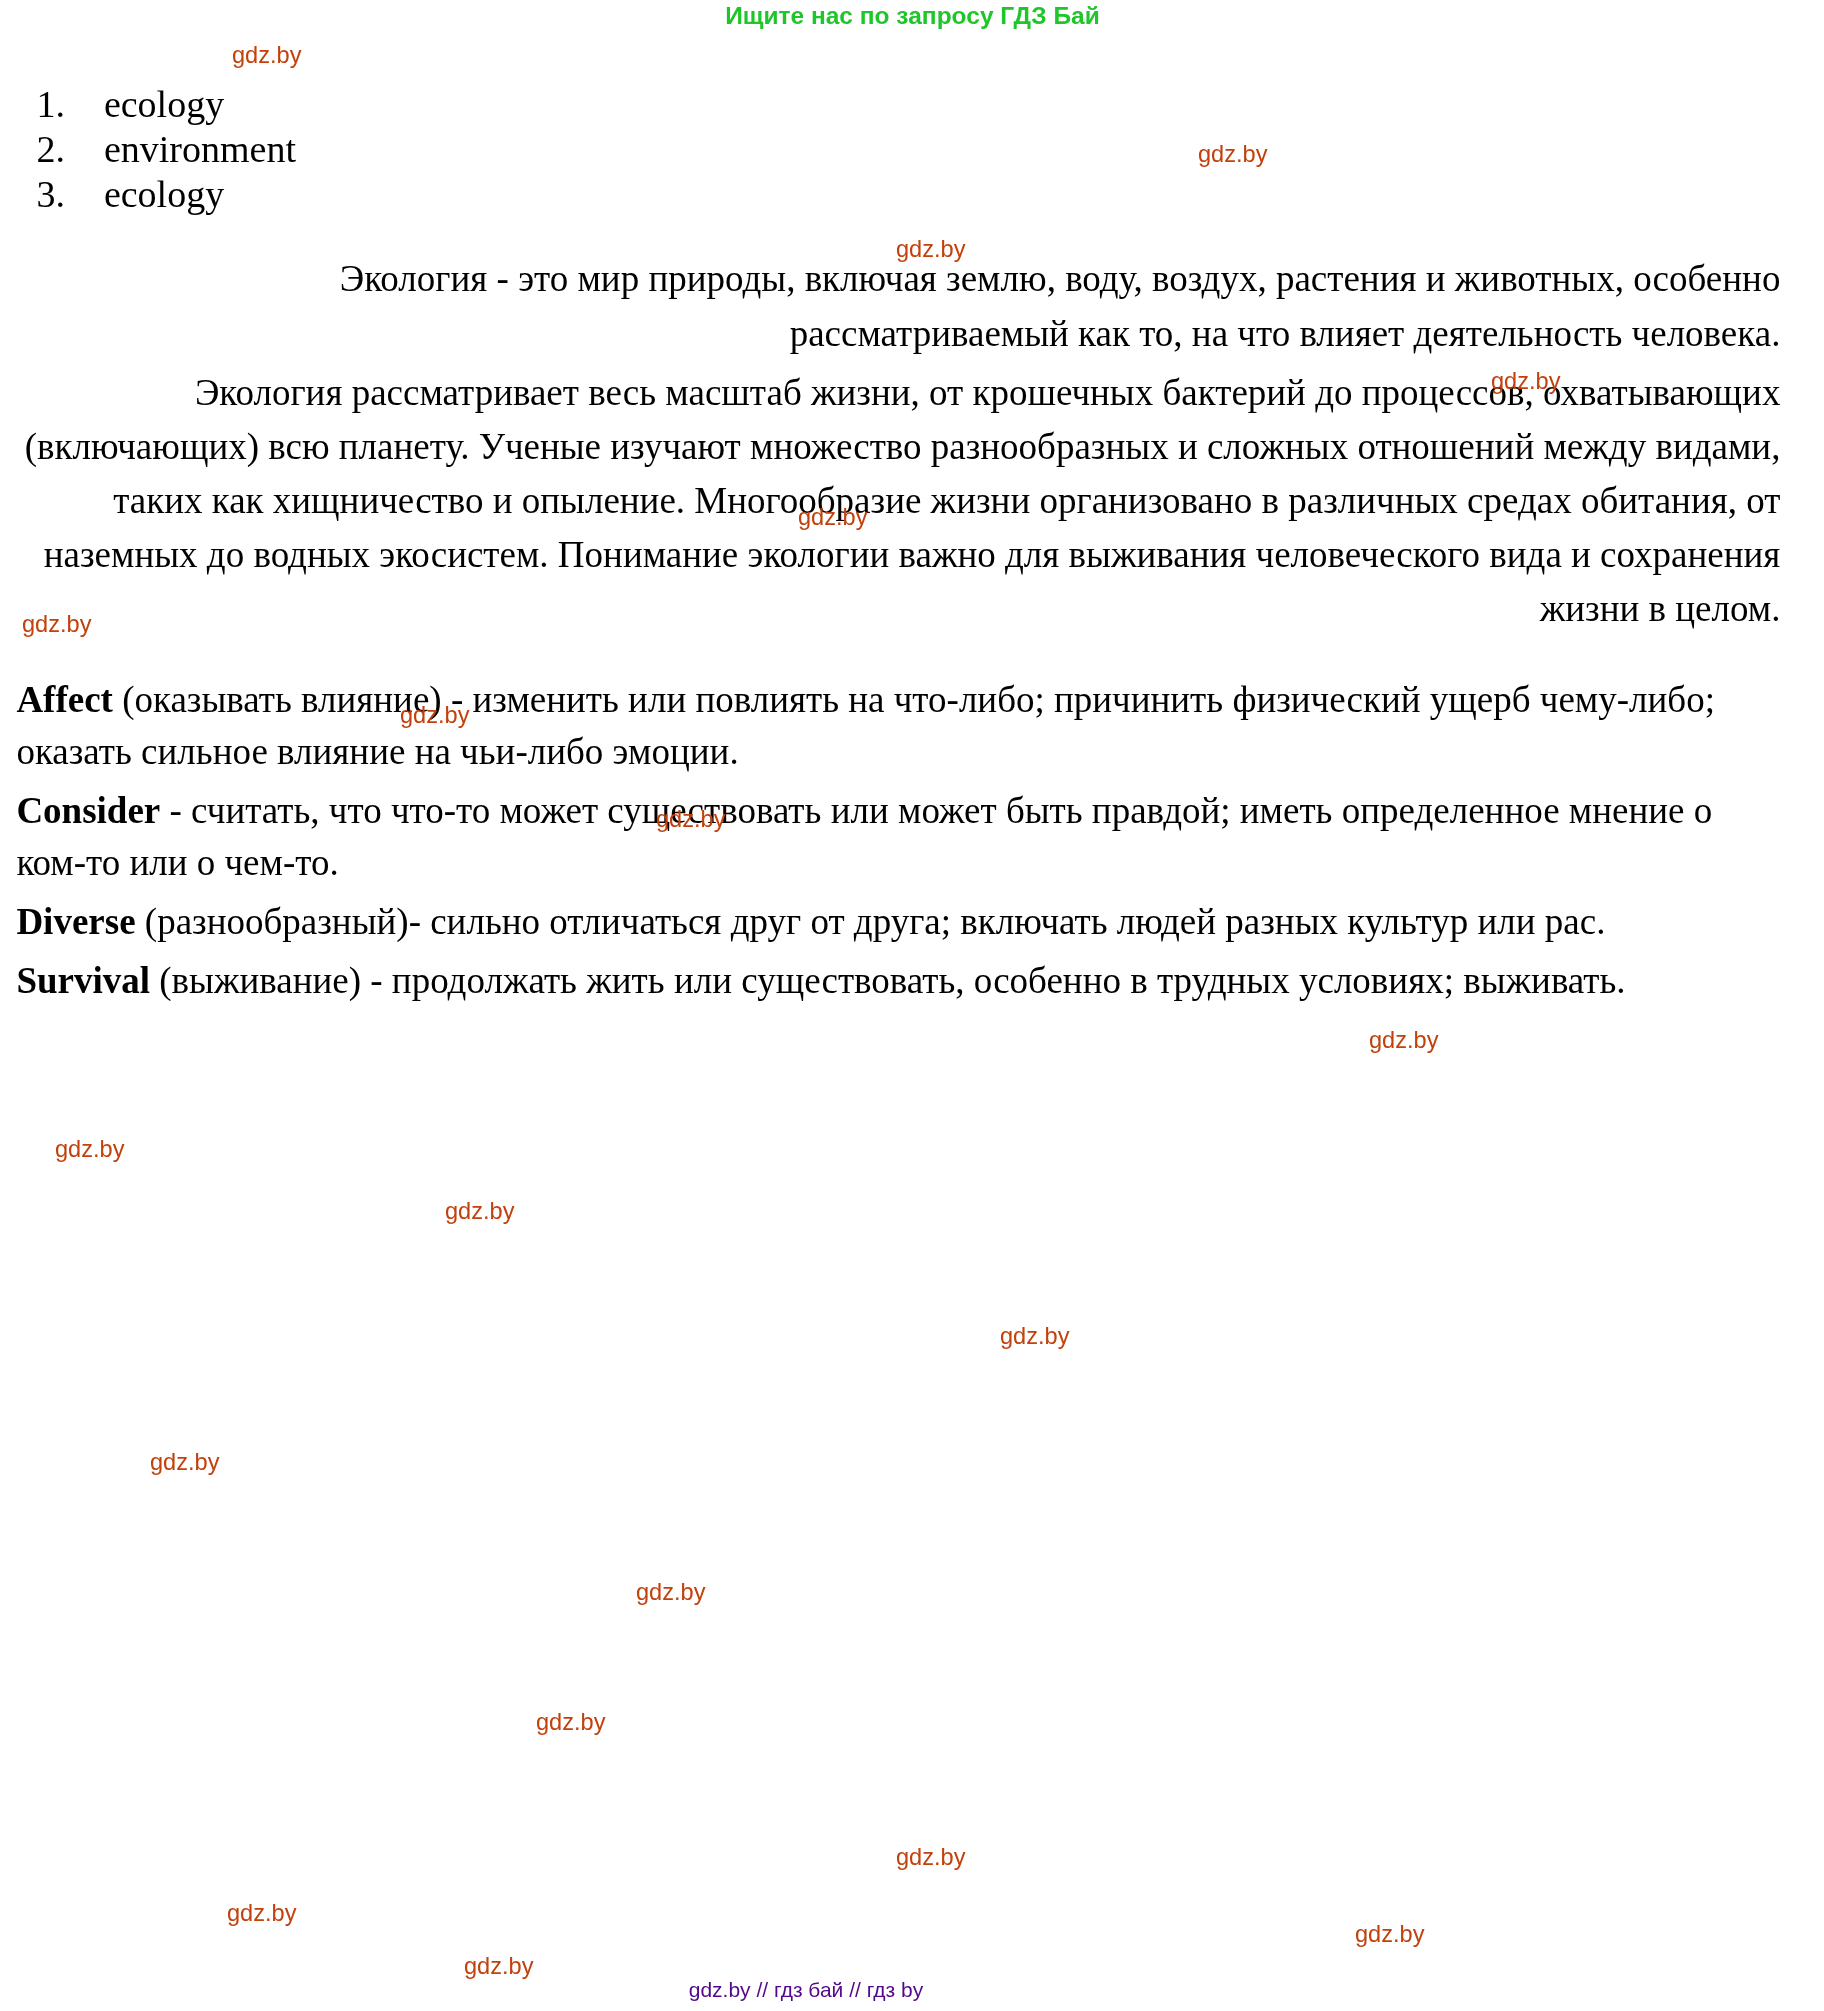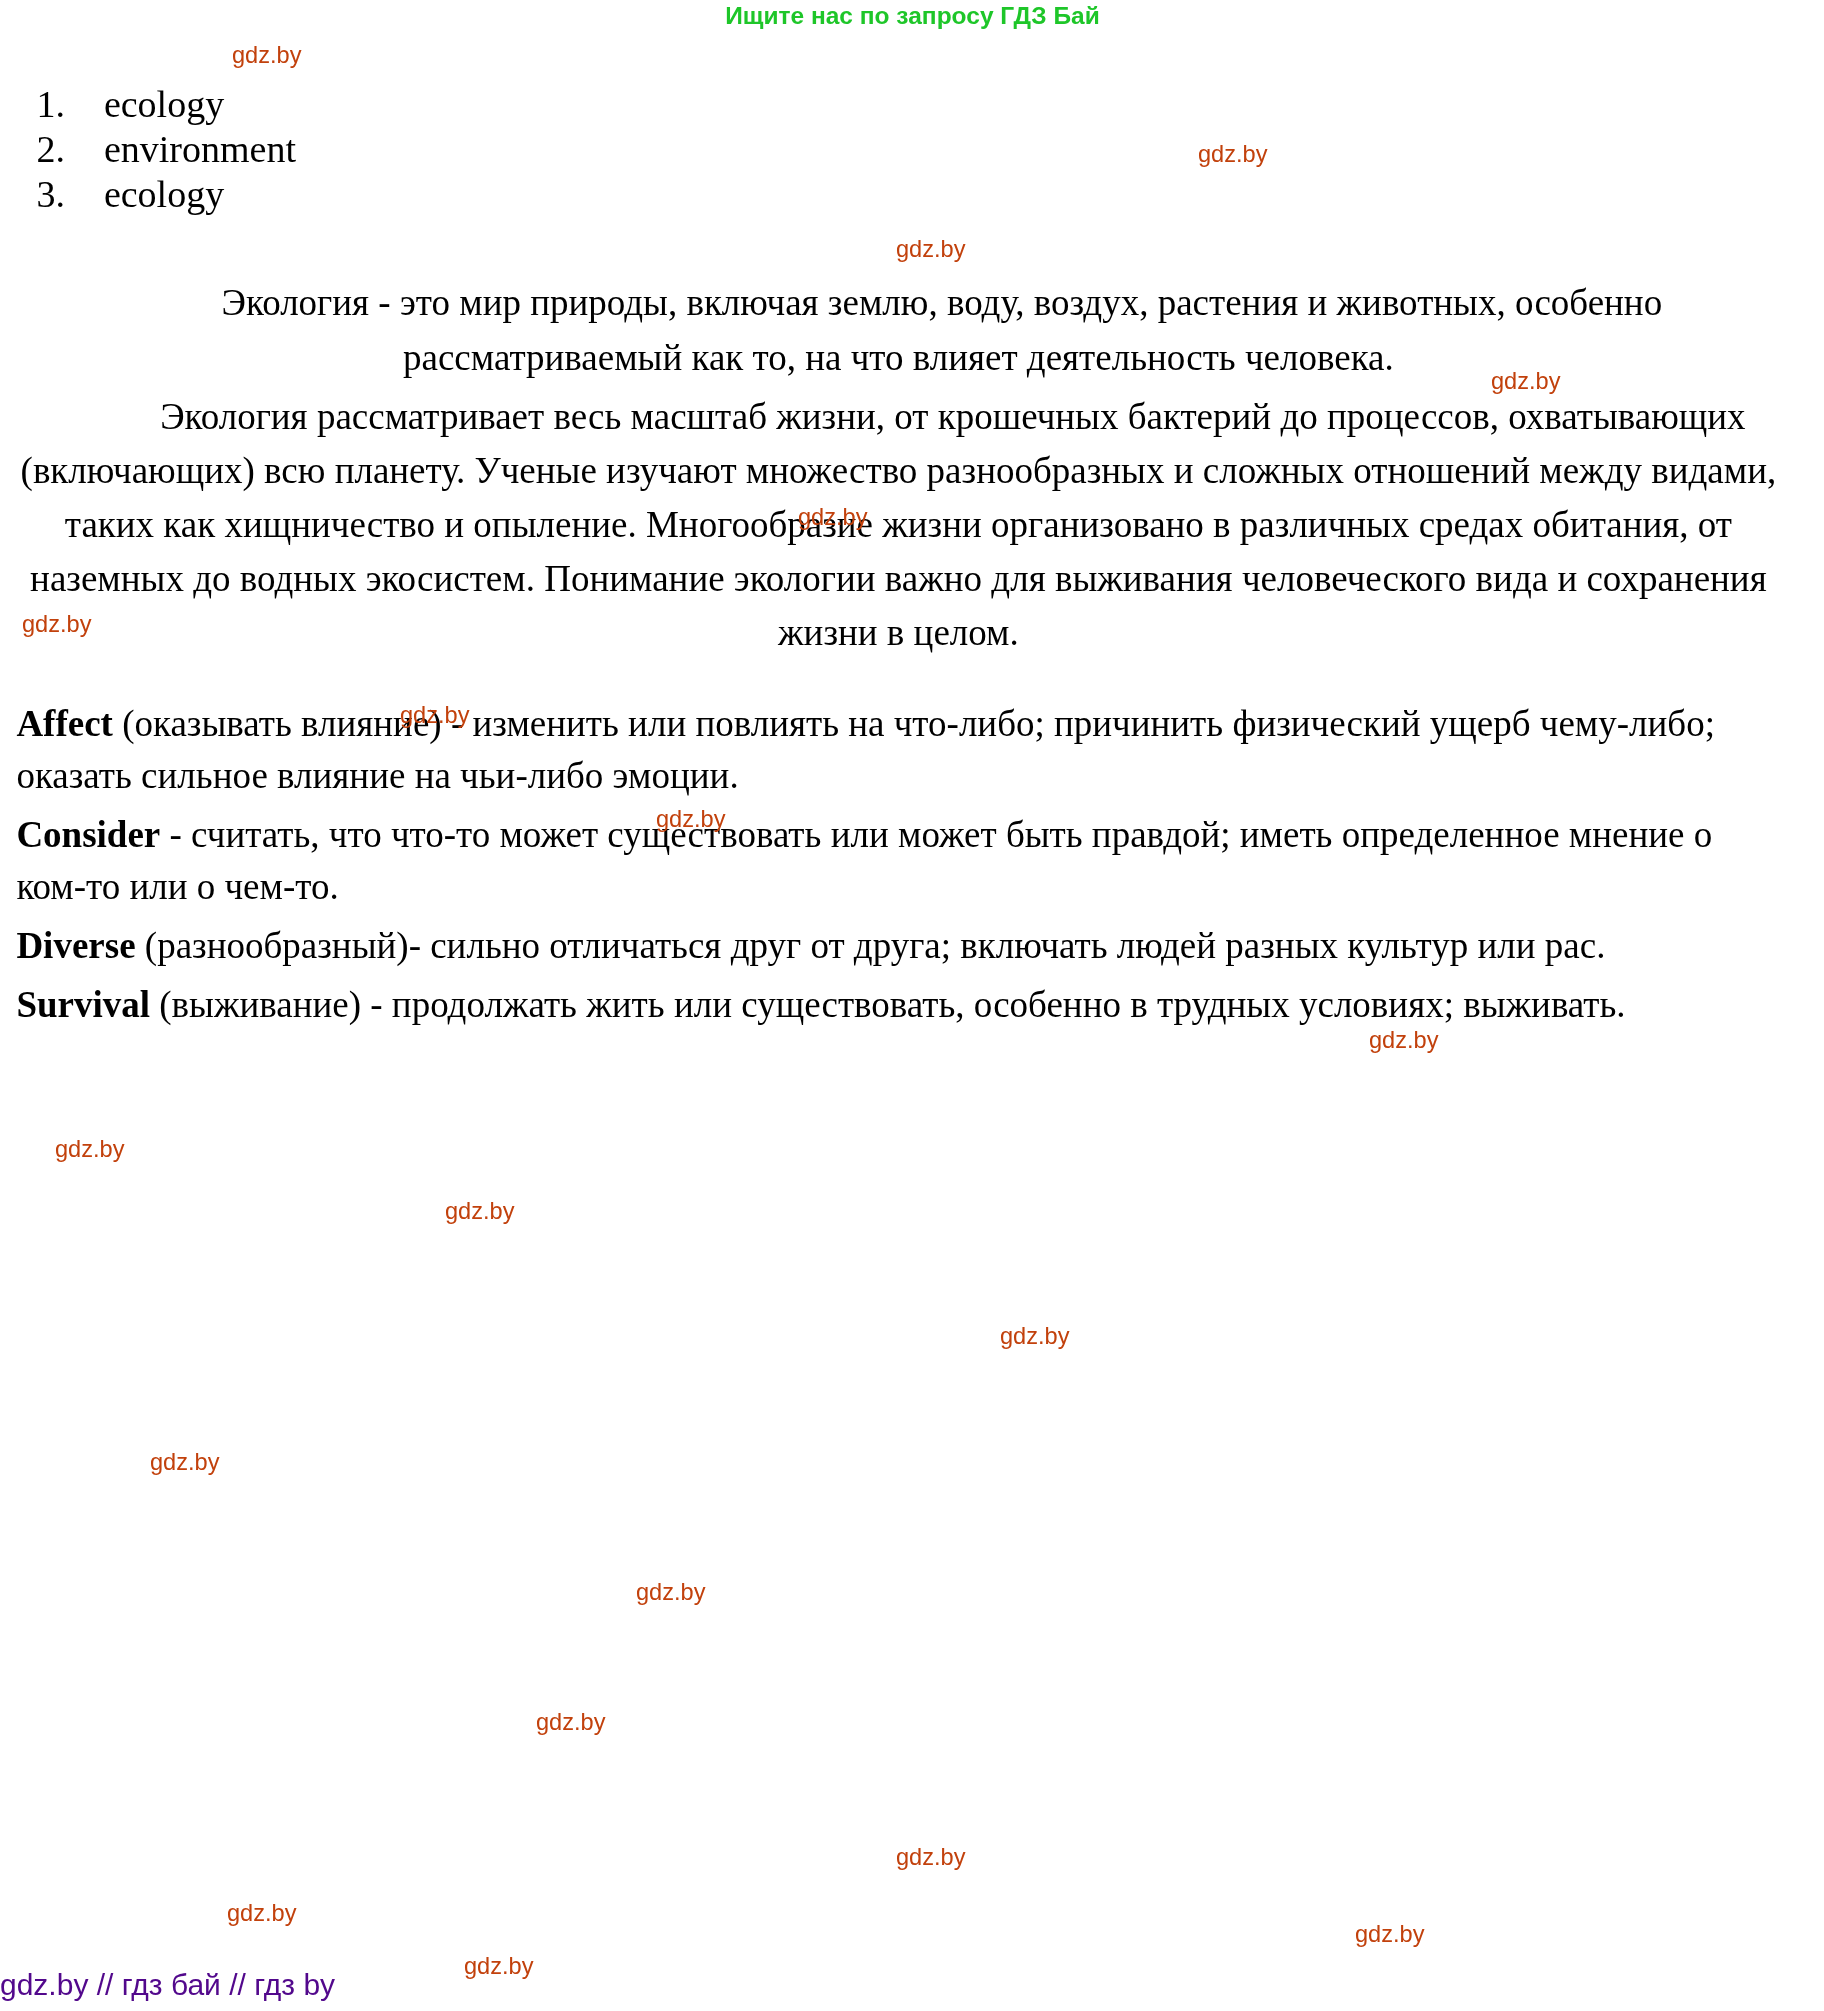--- a/index.html
+++ b/index.html
@@ -78,24 +78,24 @@
     text-align: left;
     padding-left: 20px;
     box-sizing: border-box;
   }
   .answer-word {
     display: inline-block;
     padding-left: 25.5px;
   }
 
   .body-block {
-    margin-top: 60px;
+    margin-top: 36px;
     font-size: 37px;
     line-height: 1.46;
-    text-align: center;
+    text-align: right;
   }
   .para {
     margin: 0 0 5.5px 0;
     width: 1764px;
   }
   .para.indent { text-indent: 109px; }
   .para.indent-small { text-indent: 87px; }
 
   
   .defs {
@@ -110,22 +110,23 @@
   .def .headword {
     font-weight: bold;
   }
 
   
   .footer-links {
     position: absolute;
     bottom: 9px;
     left: 0;
     width: 1612px;
+    text-align: center;
     font-family: "Liberation Sans", "DejaVu Sans", sans-serif;
-    font-size: 30px;
+    font-size: 21px;
     color: #52088c;
     white-space: nowrap;
     z-index: 6;
   }
 
   
   .wm {
     position: absolute;
     font-family: "Liberation Sans", "DejaVu Sans", sans-serif;
     font-size: 23.6px;

